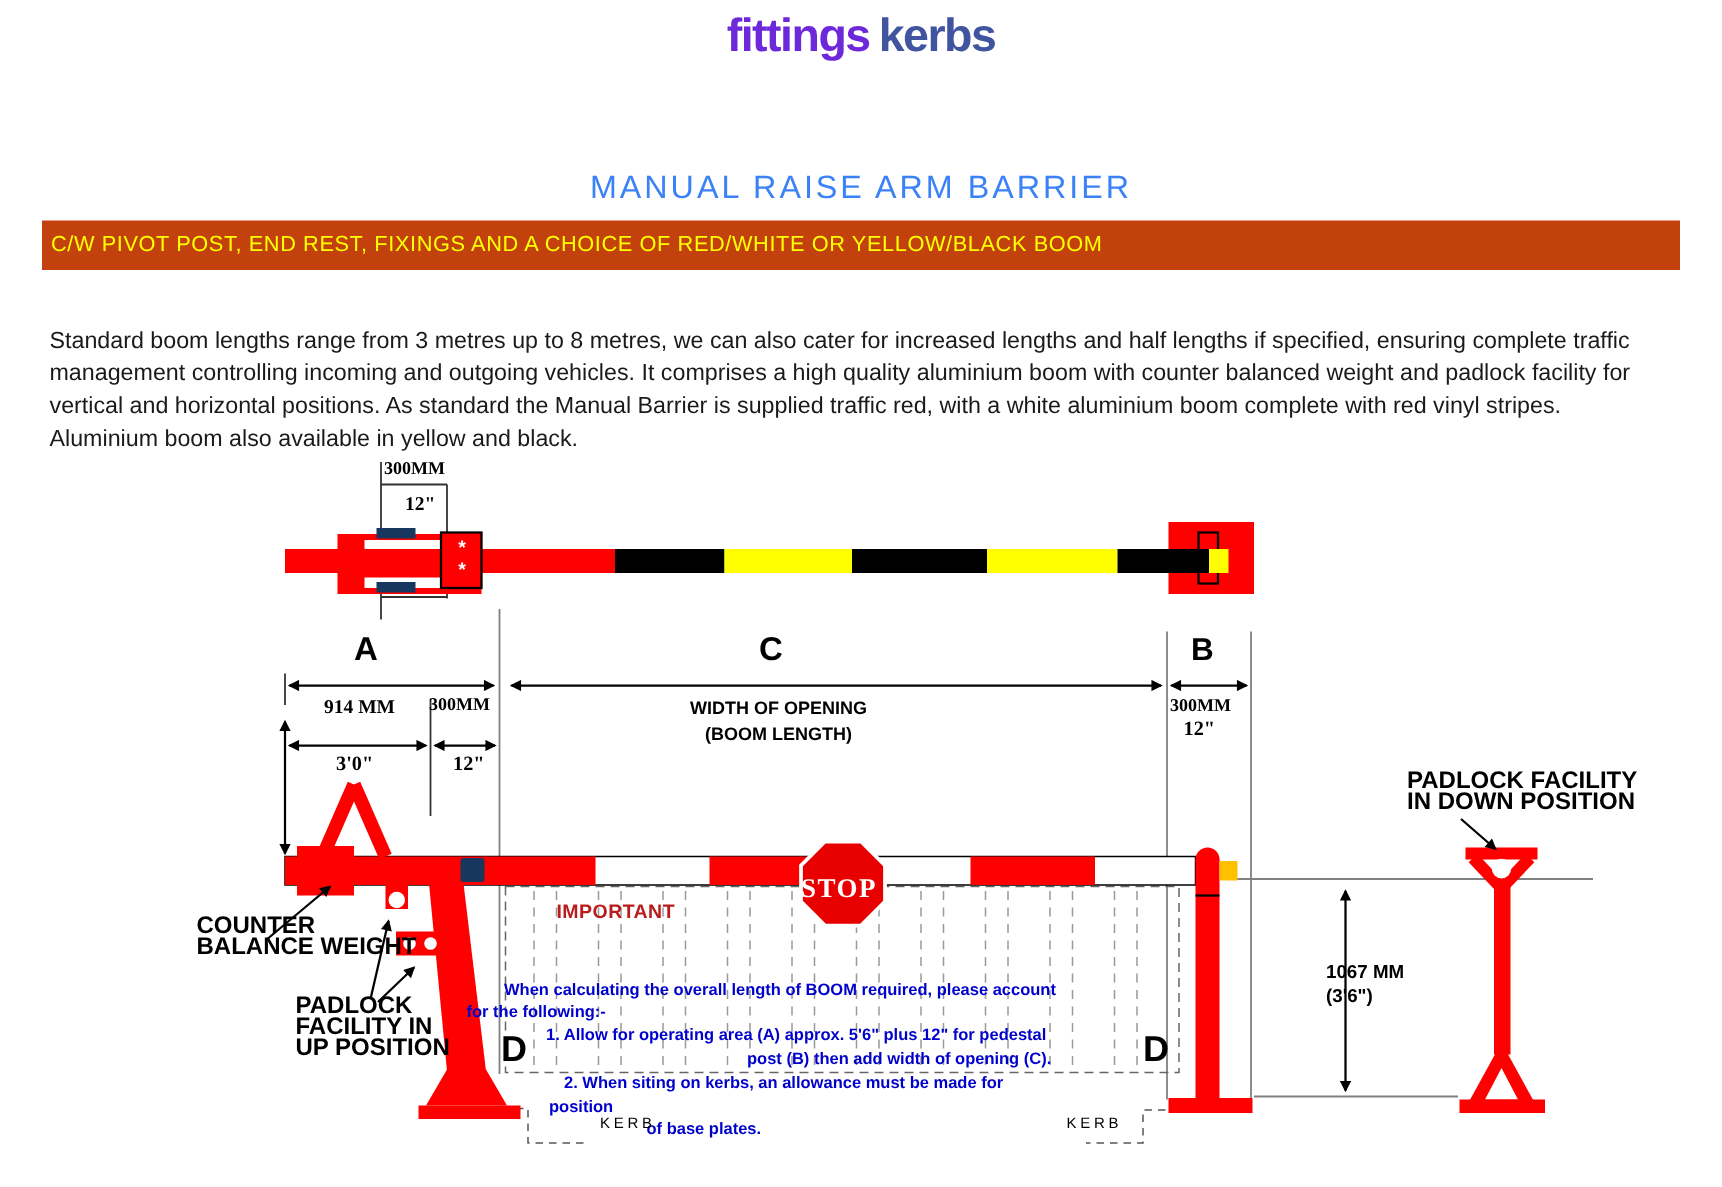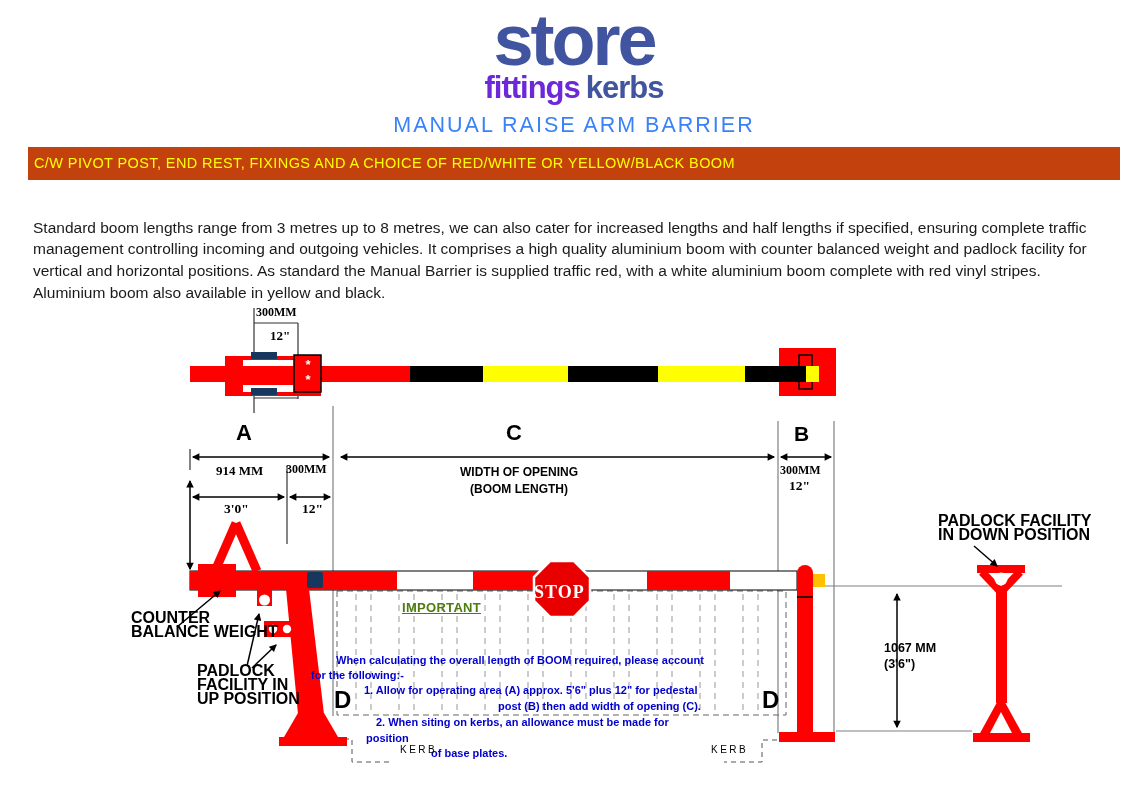--- a/index.html
+++ b/index.html
@@ -17,34 +17,33 @@
   .page-title{position:absolute;top:113px;left:0;width:100%;text-align:center;
     font-size:21.5px;letter-spacing:2px;color:#3b82f6;}
   .banner{position:absolute;left:28px;top:147px;width:1092px;height:33px;background:#c2410c;}
   .banner span{display:block;line-height:33px;padding-left:6px;color:#ffff00;font-size:14.5px;letter-spacing:0.4px;}
   .intro{position:absolute;left:33px;top:201px;width:1082px;font-size:15.5px;line-height:21.8px;color:#1a1a1a;}
   
   .zone{font-size:22px;font-weight:bold;}
   .serif-dim{font-family:"Liberation Serif",serif;font-weight:bold;}
   .sans-dim{font-weight:bold;font-size:12px;}
   .note{color:#0000cc;font-weight:bold;font-size:11px;margin-top:18px;}
-  .note-head{color:#4d7c0f;font-weight:bold;font-size:13px;text-decoration:underline;letter-spacing:0.3px;margin-left:31px;}
+  .note-head{color:#b91c1c;font-weight:bold;font-size:13px;letter-spacing:0.3px;}
   .calllbl{font-weight:bold;font-size:16px;line-height:14.2px;}
   .kerb{font-size:10px;letter-spacing:2.5px;}
   .dletter{font-size:24px;font-weight:bold;}
   .stop-txt{font-family:"Liberation Serif",serif;font-weight:bold;font-size:18px;color:#fff;
     letter-spacing:1px;text-align:left;}
   .marks{color:#fff;font-weight:bold;font-size:13px;line-height:15px;text-align:center;}
   svg{position:absolute;left:0;top:0;}
 </style>
 </head>
 <body>
 
 <div class="logo">
-  <div class="logo-store">store</div>
   <div class="logo-sub"><span class="logo-fittings">fittings</span><span class="logo-direct">kerbs</span></div>
 </div>
 
 <div class="page-title">MANUAL RAISE ARM BARRIER</div>
 
 <div class="banner">
   <span>C/W PIVOT POST, END REST, FIXINGS AND A CHOICE OF RED/WHITE OR YELLOW/BLACK BOOM</span>
 </div>
 
 <p class="intro">Standard boom lengths range from 3 metres up to 8 metres, we can also cater for increased lengths and half lengths if specified, ensuring complete traffic management controlling incoming and outgoing vehicles.  It comprises a high quality aluminium boom with counter balanced weight and padlock facility for vertical and horizontal positions. As standard the Manual Barrier is supplied traffic red, with a white aluminium boom complete with red vinyl stripes. Aluminium boom also available in yellow and black.</p>

